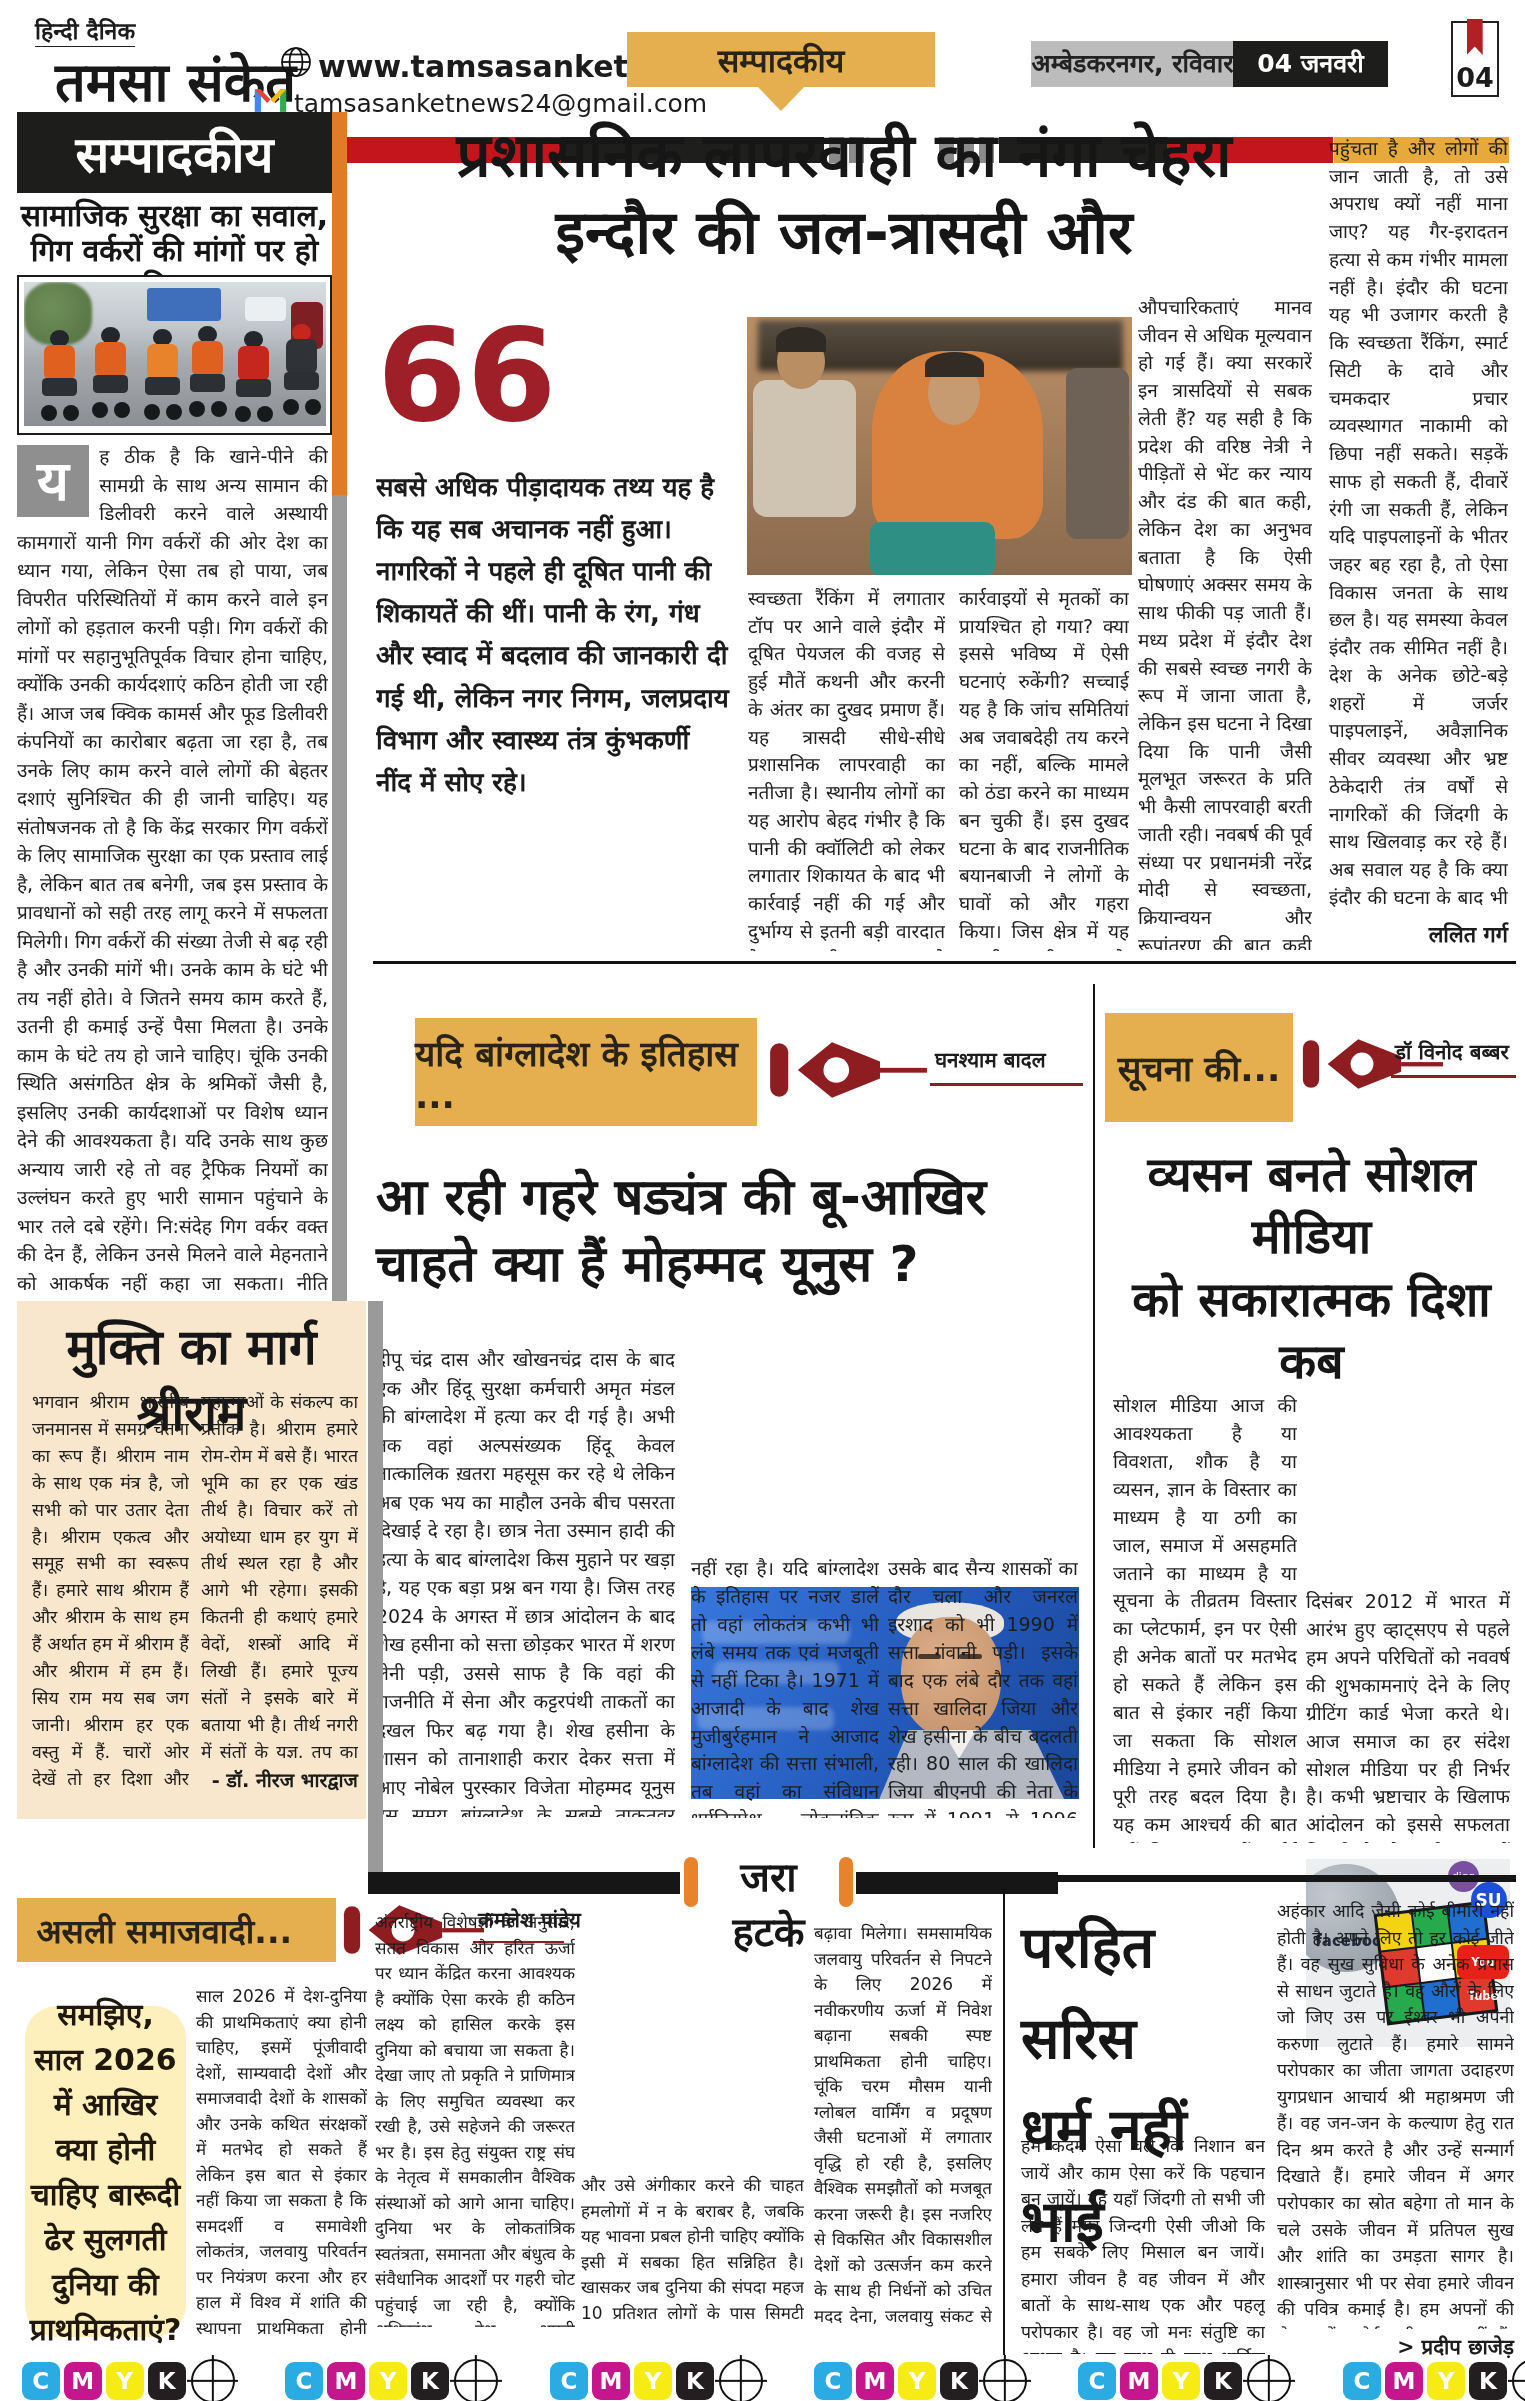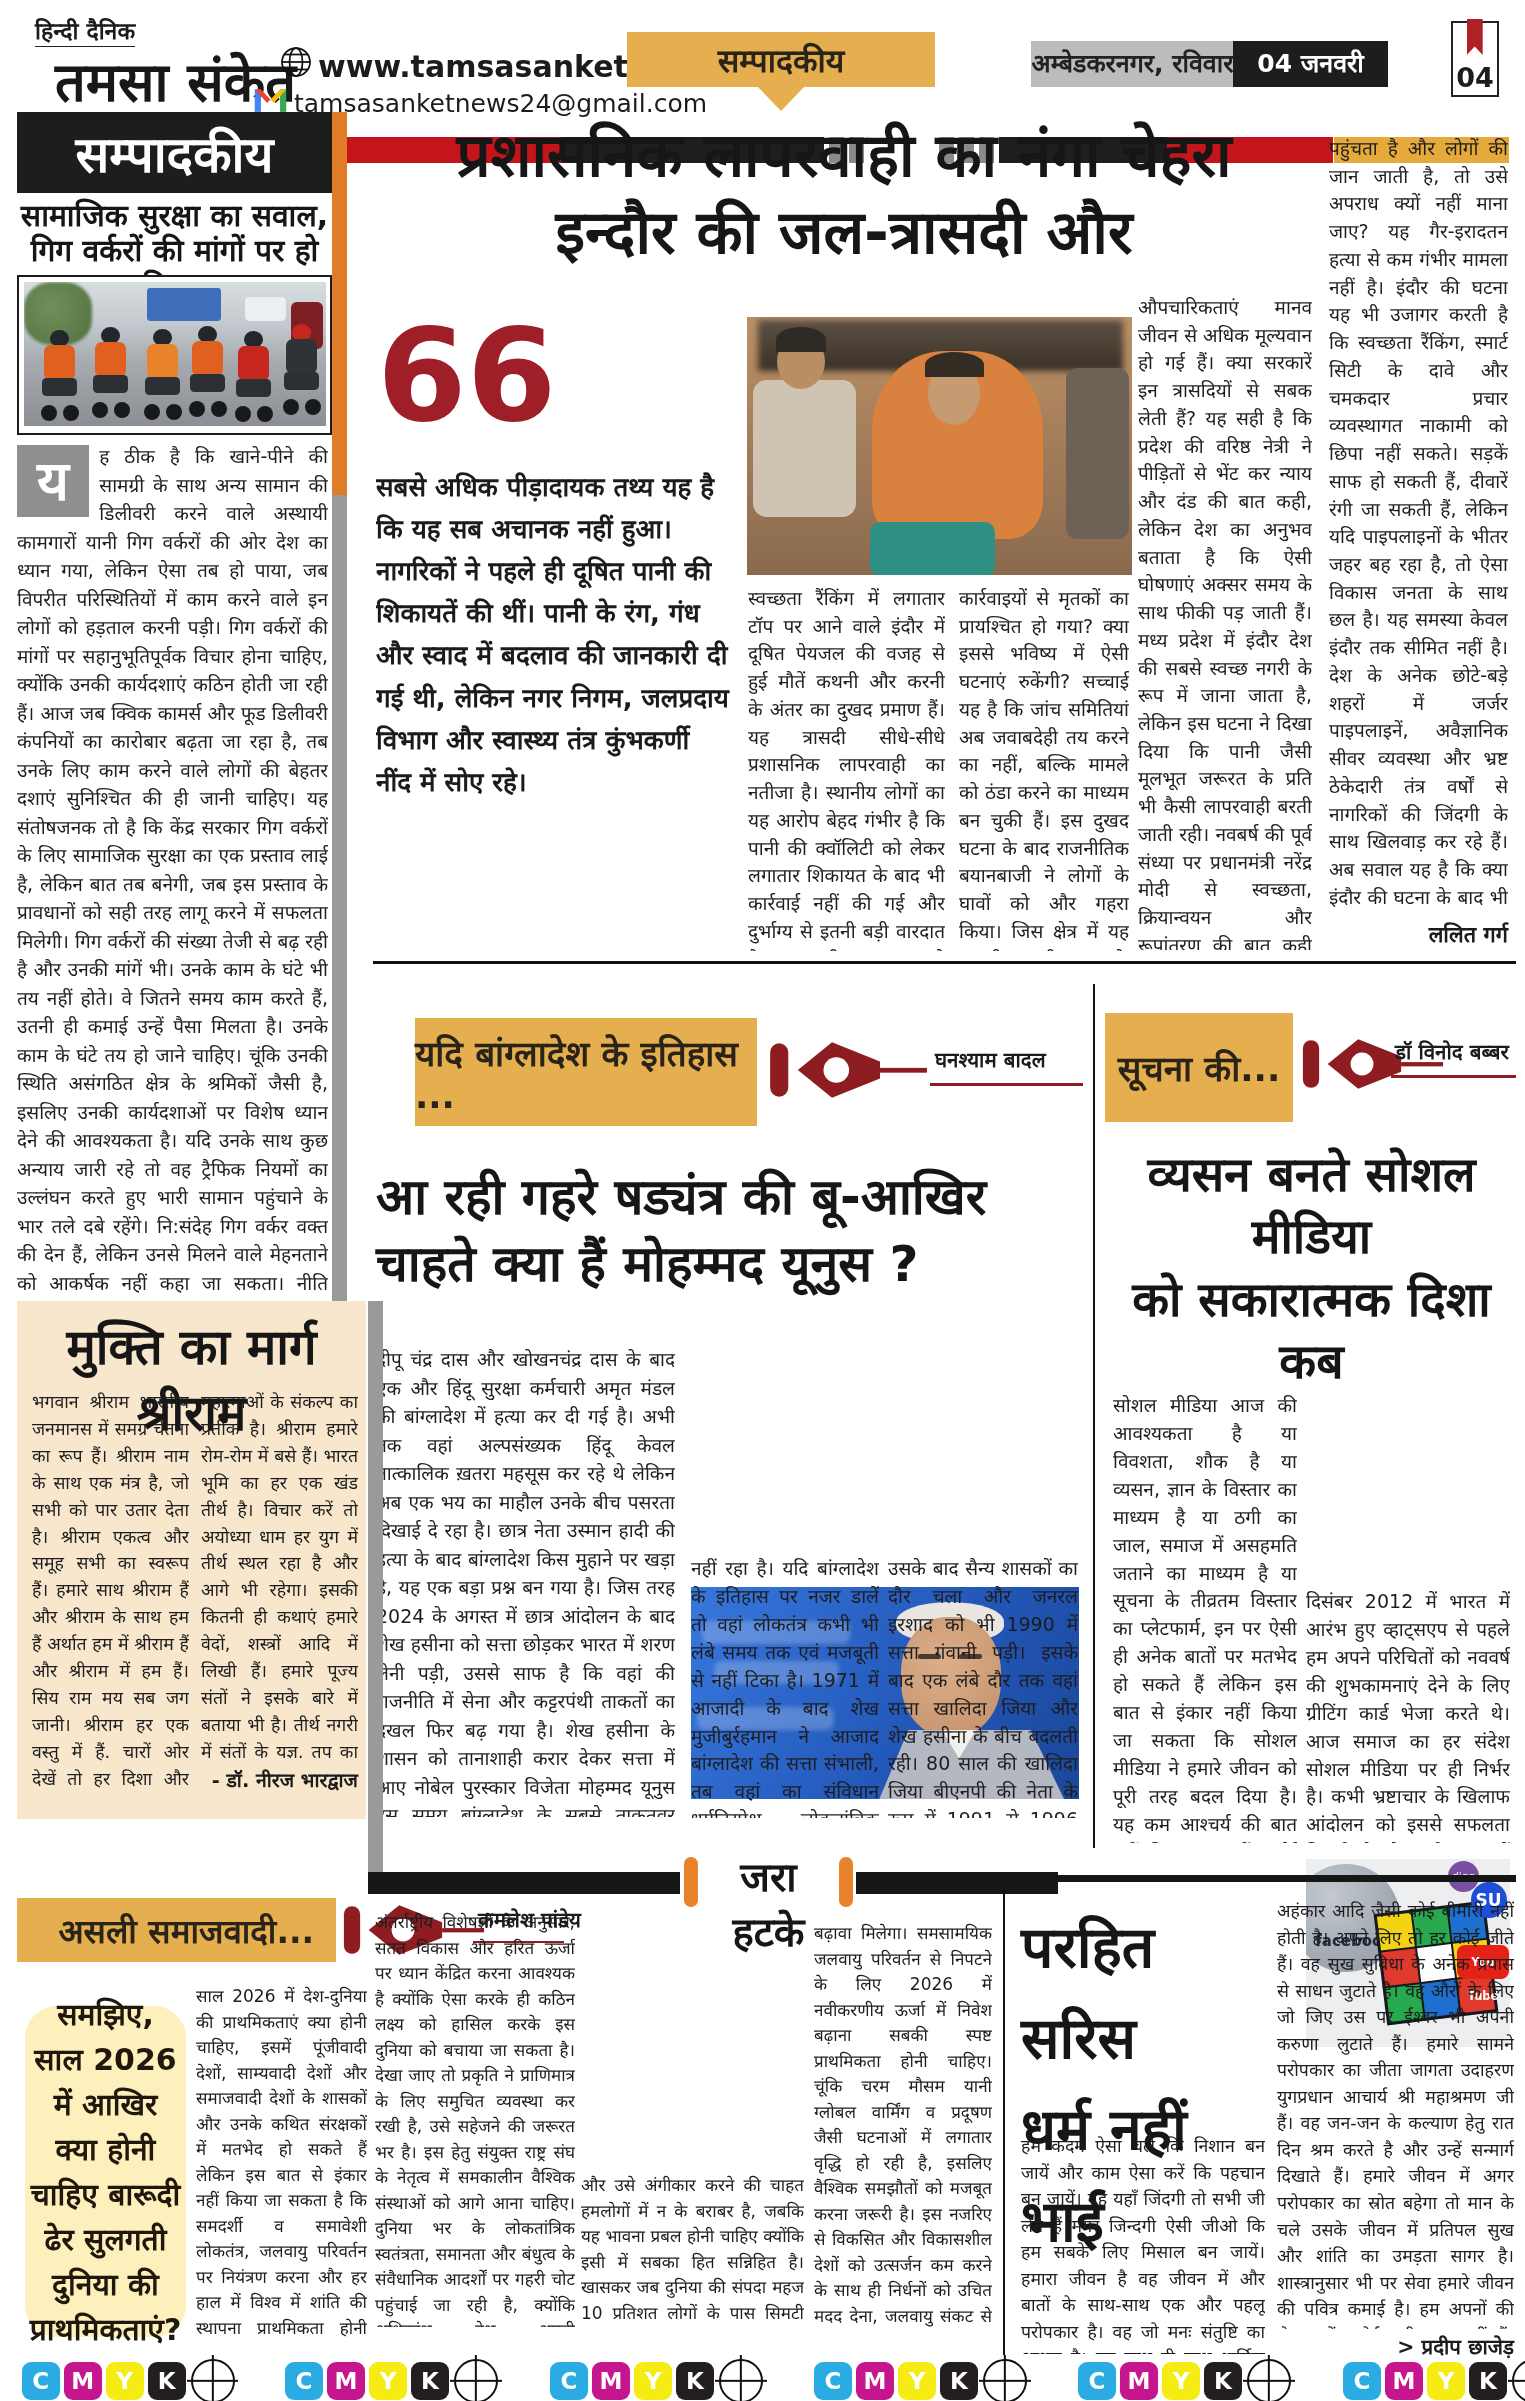--- a/index.html
+++ b/index.html
@@ -262,21 +262,21 @@
   <div class="a txt" style="left:1113px;top:1392px;width:184px;height:451px;font-size:19px;line-height:1.47;">सोशल मीडिया आज की आवश्यकता है या विवशता, शौक है या व्यसन, ज्ञान के विस्तार का माध्यम है या ठगी का जाल, समाज में असहमति जताने का माध्यम है या सूचना के तीव्रतम विस्तार का प्लेटफार्म, इन पर ऐसी ही अनेक बातों पर मतभेद हो सकते हैं लेकिन इस बात से इंकार नहीं किया जा सकता कि सोशल मीडिया ने हमारे जीवन को पूरी तरह बदल दिया है। यह कम आश्चर्य की बात नहीं कि 2004 में हार्वर्ड यूनिवर्सिटी के एक छात्र मार्क जुकरबर्ग ने अपने साथी छात्रों से बात करने के लिए जिस माध्यम का निर्माण किया था वह आज हर व्यक्ति की जरूरत बनकर सामने आ रहा है। आज सोशल मीडिया के प्रति दीवानगी का आलम यह है कि लगभग प्रत्येक व्यक्ति इससे जुड़ा है। सुबह के जागरण से लेकर देर रात सोने से पहले तक निरंतर सोशल मीडिया पर निर्भरता बढ़ती जा रही है। अपने परिवेश की हर घटना-दुर्घटना के स्थान पर इसे प्राथमिकता देने का चलन बढ़ रहा है। अपने परिजनों से बातचीत से पहले सोशल मीडिया पर डालने का चलन इतना बढ़ रहा है कि कुछ लोग अपनी जान जोखिम में डालकर भी सेल्फी लेते हैं।</div>
   <div class="a txt" style="left:1306px;top:1588px;width:204px;height:255px;font-size:19px;line-height:1.47;">दिसंबर 2012 में भारत में आरंभ हुए व्हाट्सएप से पहले हम अपने परिचितों को नववर्ष की शुभकामनाएं देने के लिए ग्रीटिंग कार्ड भेजा करते थे। आज समाज का हर संदेश सोशल मीडिया पर ही निर्भर है। कभी भ्रष्टाचार के खिलाफ आंदोलन को इससे सफलता मिलती है तो कभी अफवाहें हिंसा भड़का देती हैं। सोशल मीडिया पर आमदनी पर भी आरोप लगाया जाता है कि इसने समाज को अपनी मजबूत गिरफ्त में ले लिया है। आज घर से सदस्यों के स्थान, बाग से रिश्तों का नाश होता जा रहा है। इसने युवा पीढ़ी का काफी समय, काम, साहित्य जैसी संस्कृति के विकल्प स्वरूप बदल दिया है। इनसे मुक्ति का उपाय दूसरों की सेवा और सकारात्मक प्रयोग ही हो सकता है।</div>
 
   <div class="a" style="left:17px;top:1301px;width:349px;height:518px;background:#f9e7cd;"></div>
   <div class="a hl ctr" style="left:20.5px;top:1312px;width:342px;font-size:49px;">मुक्ति का मार्ग श्रीराम</div>
   <div class="a txt" style="left:32px;top:1389px;width:157px;height:399px;font-size:17.7px;line-height:1.52;">भगवान श्रीराम भारतीय जनमानस में समग्र चेतना का रूप हैं। श्रीराम नाम के साथ एक मंत्र है, जो सभी को पार उतार देता है। श्रीराम एकत्व और समूह सभी का स्वरूप हैं। हमारे साथ श्रीराम हैं और श्रीराम के साथ हम हैं अर्थात हम में श्रीराम हैं और श्रीराम में हम हैं। सिय राम मय सब जग जानी। श्रीराम हर एक वस्तु में हैं. चारों ओर देखें तो हर दिशा और लोक में श्रीराम के ही दर्शन होते हैं। श्रीराम का भजन संसार के तारण हेतु है। श्रीराम नाम जिसने भी गाया-सुना, वह पार उतर गया। श्रीराम भरत सुमित्रा जितना किया जाए, उतना ही कम लगता है। श्रीराम जन्मभूमि पर भव्य, दिव्य, अलौकिक श्रीराम मंदिर का निर्माण लगभग 500 वर्ष बाद हुआ है। श्रीराम मंदिर ही नहीं, अयोध्या में भगवान श्रीराम की वंदना भी की जा रही है। यह मंदिर राष्ट्र का मंदिर है जो मानव को जीवन जीने की कला सिखाता है — ज्ञान, भक्ति, योग, साधना, व्रत और साधु, संत।</div>
   <div class="a txt" style="left:201px;top:1389px;width:157px;height:369px;font-size:17.7px;line-height:1.52;">महात्माओं के संकल्प का प्रतीक है। श्रीराम हमारे रोम-रोम में बसे हैं। भारत भूमि का हर एक खंड तीर्थ है। विचार करें तो अयोध्या धाम हर युग में तीर्थ स्थल रहा है और आगे भी रहेगा। इसकी कितनी ही कथाएं हमारे वेदों, शस्त्रों आदि में लिखी हैं। हमारे पूज्य संतों ने इसके बारे में बताया भी है। तीर्थ नगरी में संतों के यज्ञ, तप का ही फल है कि वहां दिव्य अवतार होते हैं। महात्मा परम पूज्य ऋषियों की परंपरा में अग्नि से भगवान श्रीराम के पीठ होने वाले उत्सव होते हैं। अवधपुरी का पान तीनों मातृभूमि का भान है। माता कौशल्या की गोद में श्रीराम ने गर्व में ही हरि दर्शन दिए। श्रीराम सहज, सरल, सौम्य आदि दिव्य गुणों से भरे हुए हैं। अयोध्या में भगवान श्रीराम के जन्म के साथ भगवान की बाललीला और राज के बारे में संत-महात्मा कथाओं में बताते हैं।</div>
   <div class="a b" style="left:201px;top:1766px;width:157px;text-align:right;font-size:19.4px;">- डॉ. नीरज भारद्वाज</div>
   <div class="a" style="left:368px;top:1301px;width:15.4px;height:575px;background:#9a9a9a;"></div>
 
-  <div class="a kicker" style="left:17px;top:1898px;width:319px;height:64px;font-size:33px;justify-content:center;padding-left:19.4px;box-sizing:border-box;">
+  <div class="a kicker" style="left:17px;top:1898px;width:319px;height:64px;font-size:33px;justify-content:flex-start;padding-left:19.4px;box-sizing:border-box;">
     <span>असली समाजवादी...</span>
   </div>
   <div class="a" style="left:342px;top:1899px;width:143px;height:62px;">
     <svg viewBox="0 0 300 120" width="143" height="62" fill="#8e1d22">
         <rect x="4" y="10" width="34" height="100" rx="17"></rect>
         <path d="M56 60 L120 8 L210 44 L210 76 L120 112 Z"></path>
         <circle cx="128" cy="60" r="24" fill="#ffffff"></circle>
         <rect x="210" y="56" width="88" height="9"></rect>
       </svg>
   </div>

